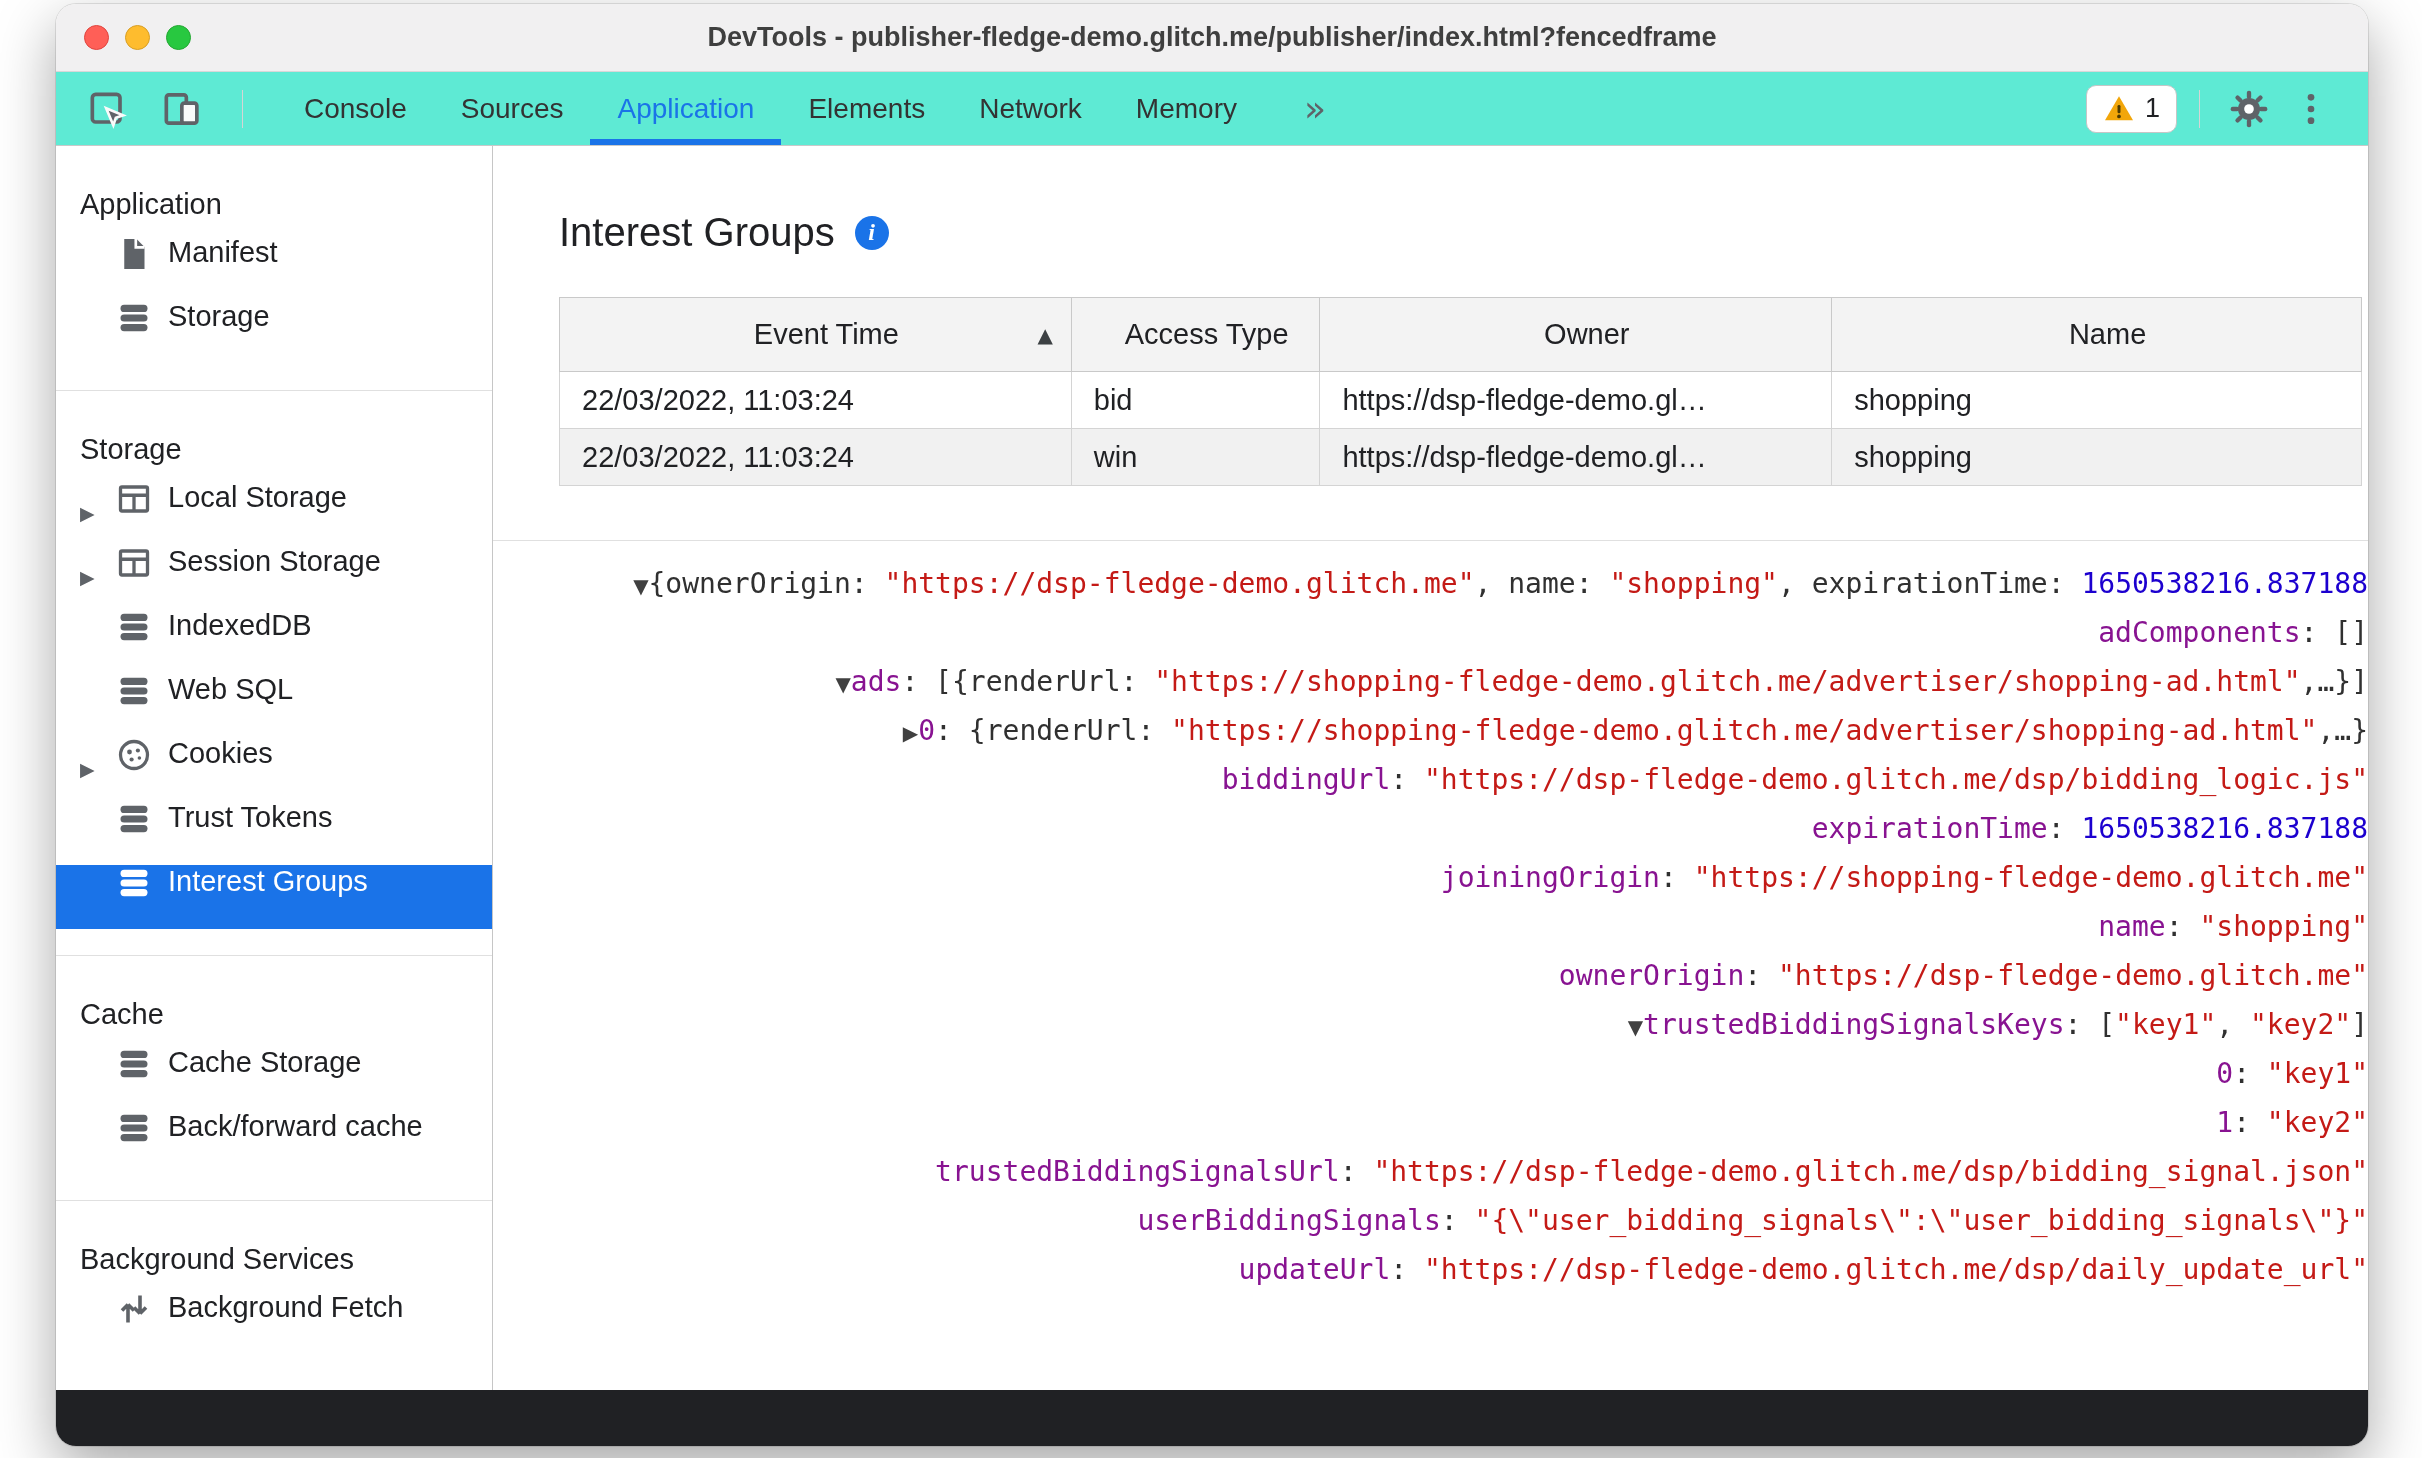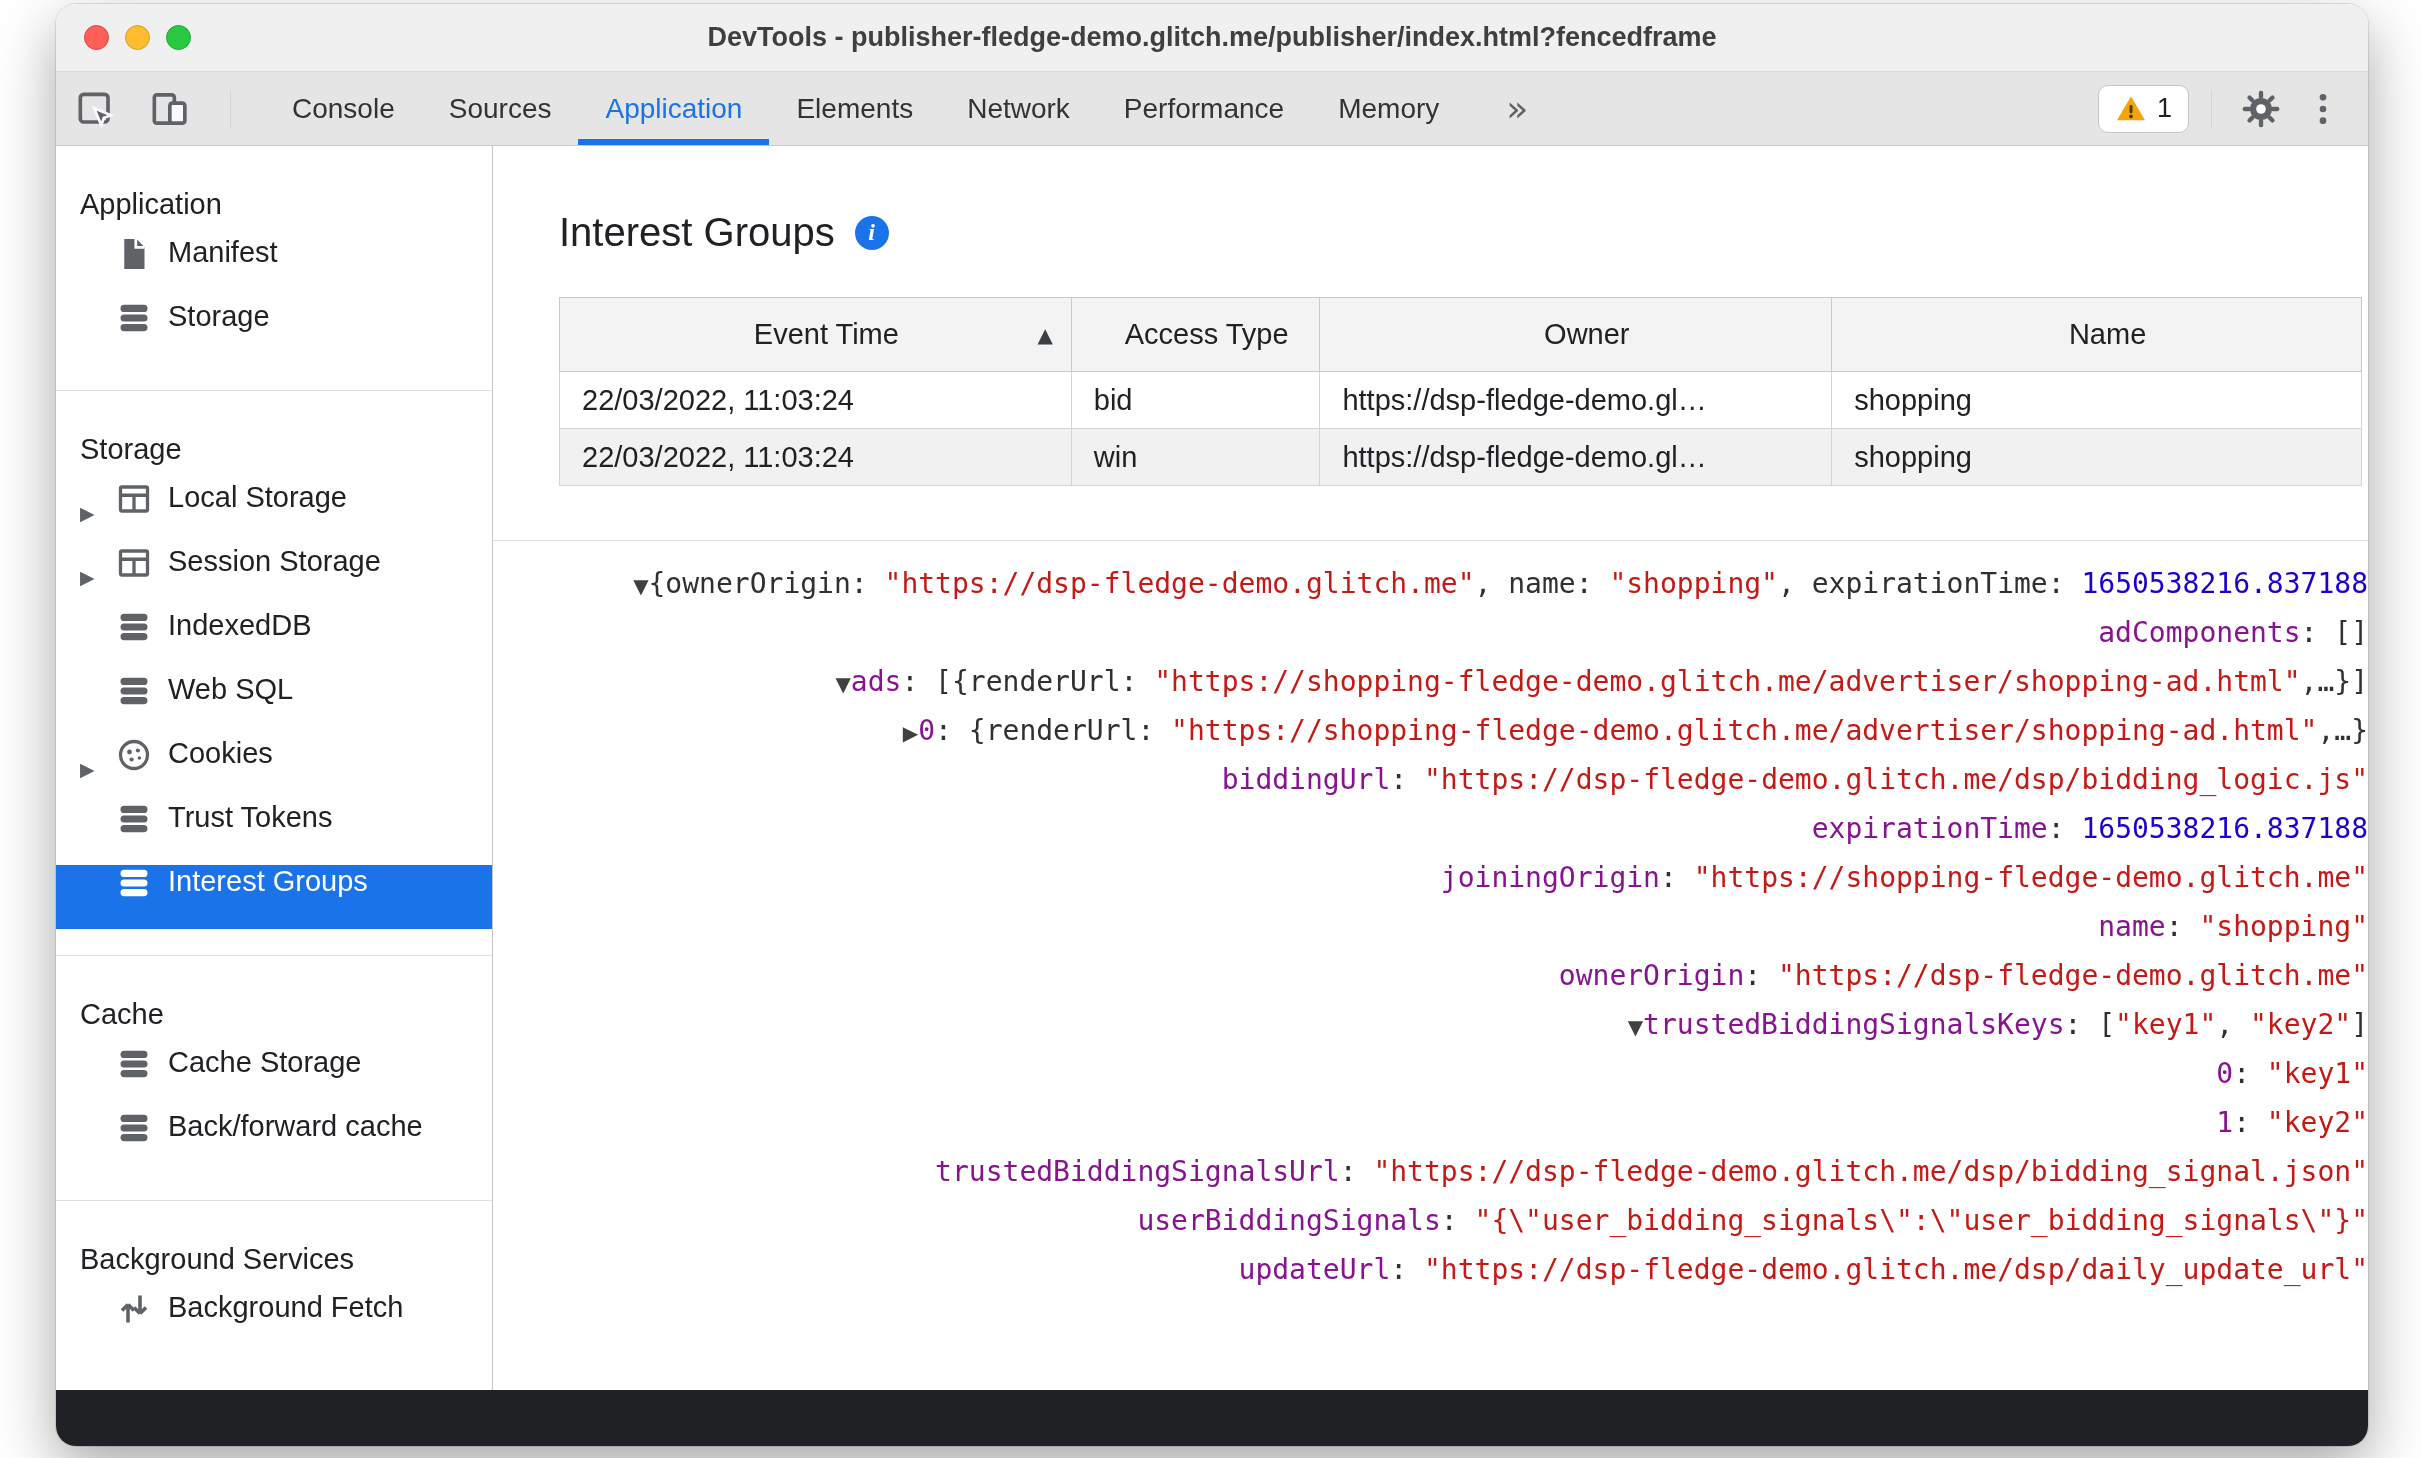--- a/index.html
+++ b/index.html
@@ -22,22 +22,22 @@
     position:relative; display:flex; align-items:center; justify-content:center;
   }
   .traffic{ position:absolute; left:28px; top:0; height:100%; display:flex; align-items:center; gap:16px; }
   .tlb{ width:25px; height:25px; border-radius:50%; display:inline-block; }
   .tlb.close{ background:#ff5f57; border:1px solid #e0443e; }
   .tlb.min  { background:#febc2e; border:1px solid #d89e24; }
   .tlb.zoom { background:#28c840; border:1px solid #24a732; }
   .win-title{ font-size:27px; font-weight:bold; color:#3f3f3f; }
   
   .toolbar{
-    height:74px; flex:none; background:#e5e5e5; border-bottom:1px solid #c9c9c9;
-    display:flex; align-items:center; padding:0 12px; gap:20px;
+    height:74px; flex:none; background:#5eead4; border-bottom:1px solid #c9c9c9;
+    display:flex; align-items:center; padding:0 24px; gap:20px;
   }
   .tbtn{ width:54px; height:54px; flex:none; display:flex; align-items:center; justify-content:center; color:#5f6368; border-radius:6px; }
   .tbtn svg{ width:40px; height:40px; display:block; }
   .vsep{ width:1px; height:38px; background:#d5d5d5; margin:0 14px; flex:none; }
   .tab-strip{ display:flex; height:100%; align-items:stretch; }
   .tab{ display:flex; align-items:center; padding:0 27px; font-size:28px; color:#333; white-space:nowrap; }
   .tab.active{ color:#1a73e8; box-shadow:inset 0 -6px 0 #1a73e8; }
   .more{ font-size:36px; color:#5f6368; padding:0 20px; font-family:"DejaVu Sans",sans-serif; }
   .right{ margin-left:auto; display:flex; align-items:center; gap:8px; padding-right:6px; }
   .badge{ display:flex; align-items:center; gap:10px; border:1px solid #c6c6c6; border-radius:10px; background:#fff; height:48px; padding:0 16px; }
@@ -111,21 +111,20 @@
         <rect x="12.5" y="8.5" width="9" height="12" rx="1.5" fill="#fafafa" stroke="currentColor" stroke-width="2.2"></rect>
       </svg>
     </div>
     <div class="vsep"></div>
     <div class="tab-strip">
         <div class="tab">Console</div>
         <div class="tab">Sources</div>
         <div class="tab active">Application</div>
         <div class="tab">Elements</div>
         <div class="tab">Network</div>
-        <div class="tab">Performance</div>
         <div class="tab">Memory</div>
       </div>
     <div class="more">»</div>
     <div class="right">
       <div class="badge">
         <span class="wicon">
           <svg viewBox="0 0 24 24">
             <path d="M12 2.5 22.5 20.5 H1.5 Z" fill="#f2a60a"></path>
             <rect x="10.9" y="9" width="2.2" height="6.2" rx="1" fill="#4d3a00"></rect>
             <circle cx="12" cy="17.6" r="1.4" fill="#4d3a00"></circle>

